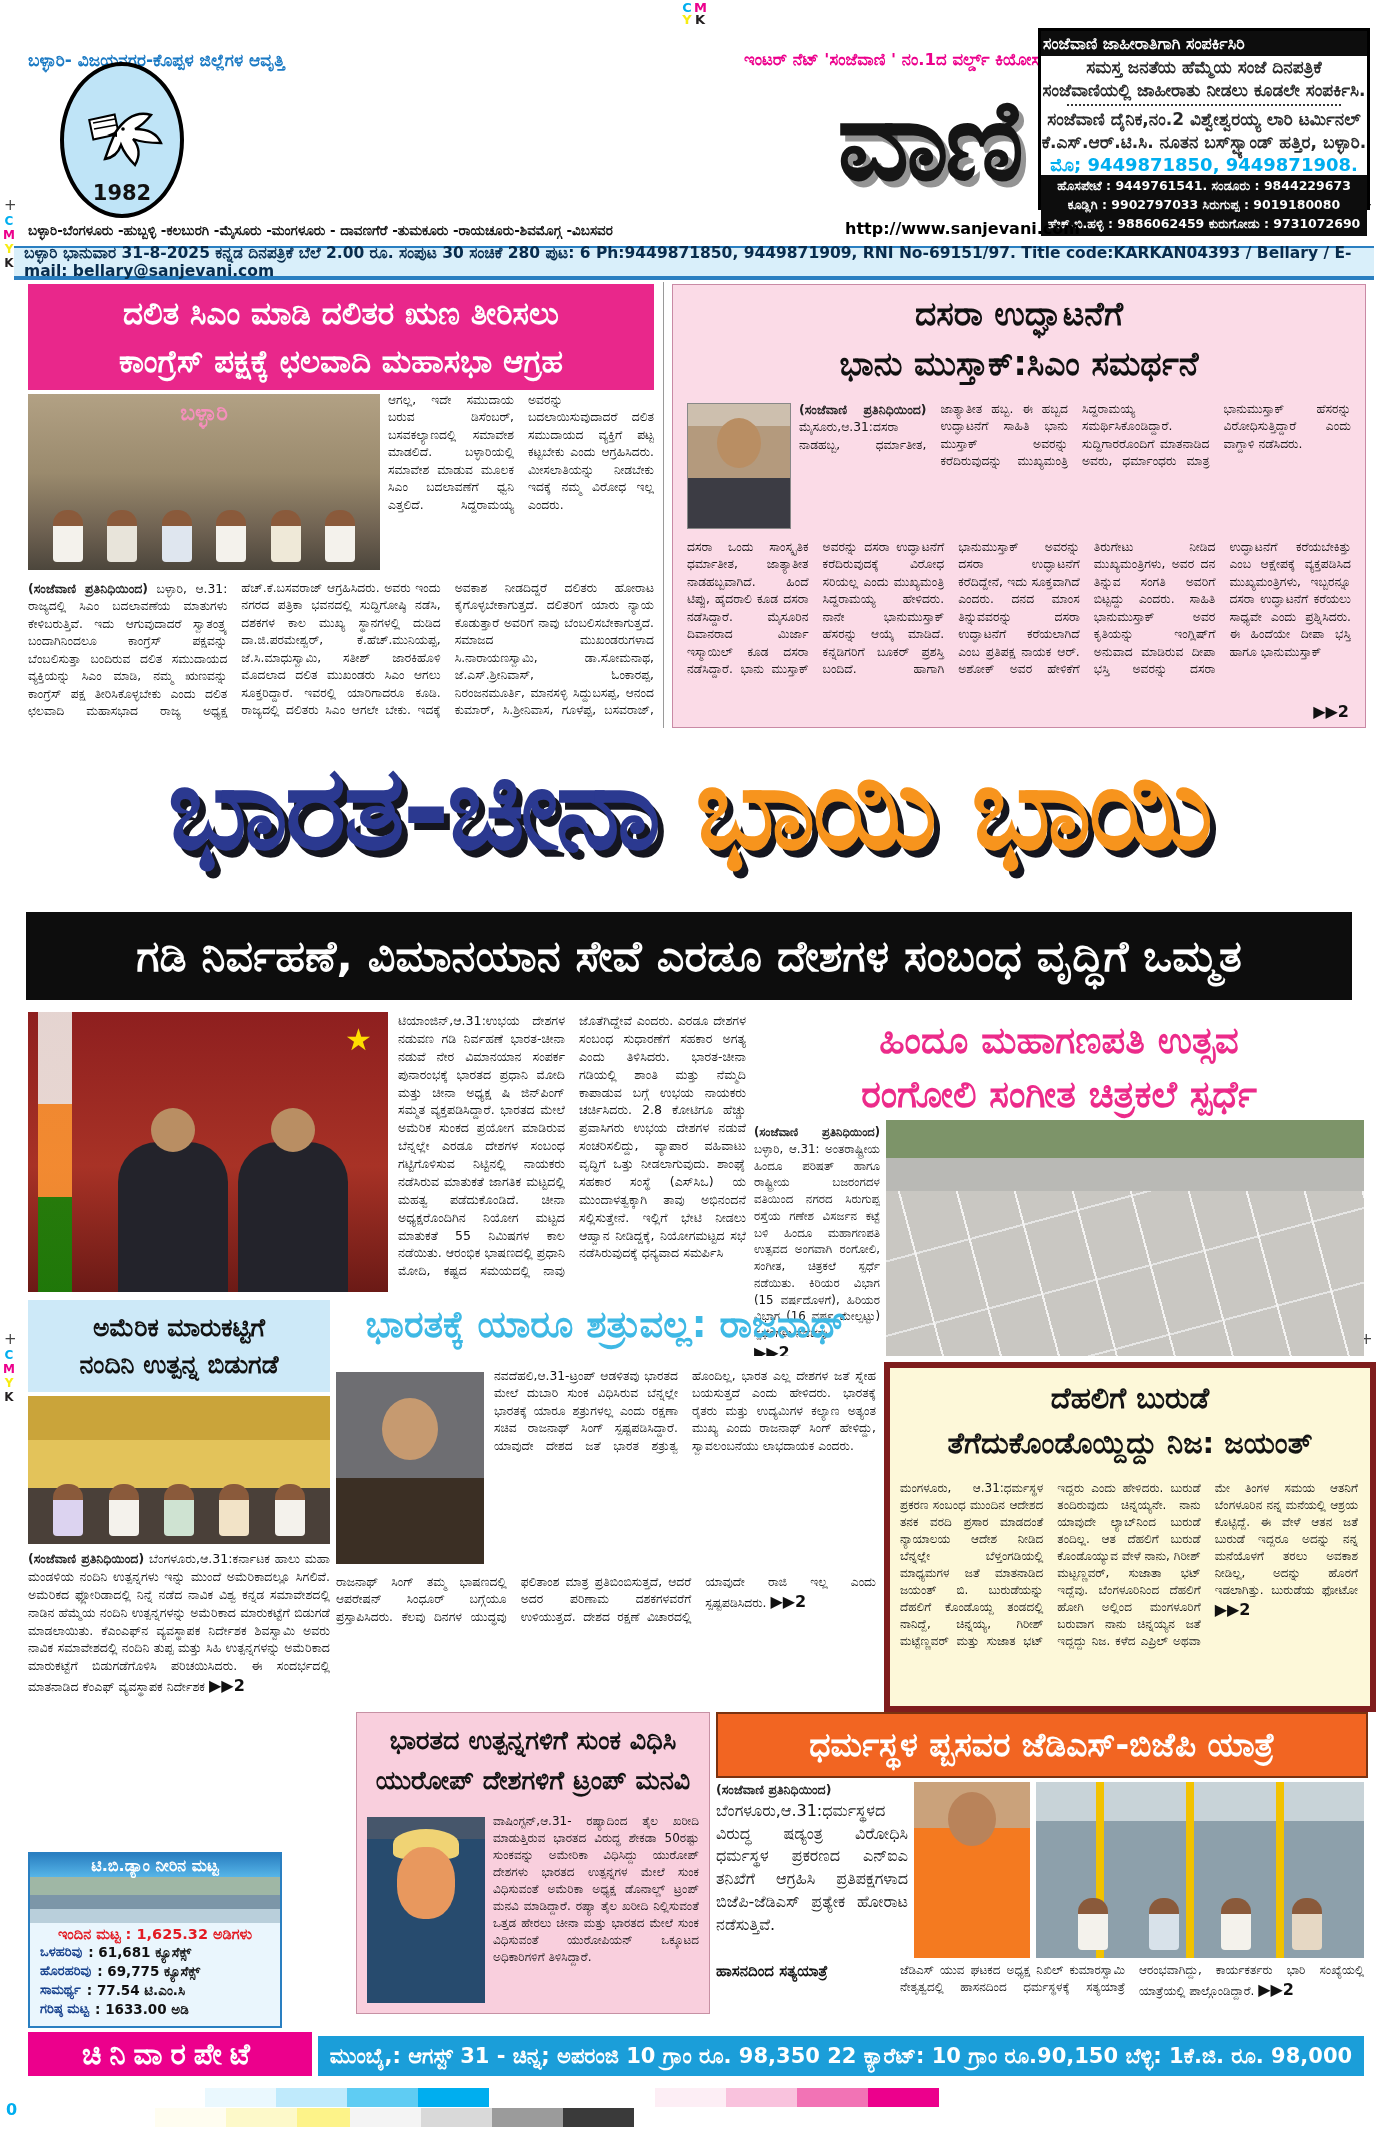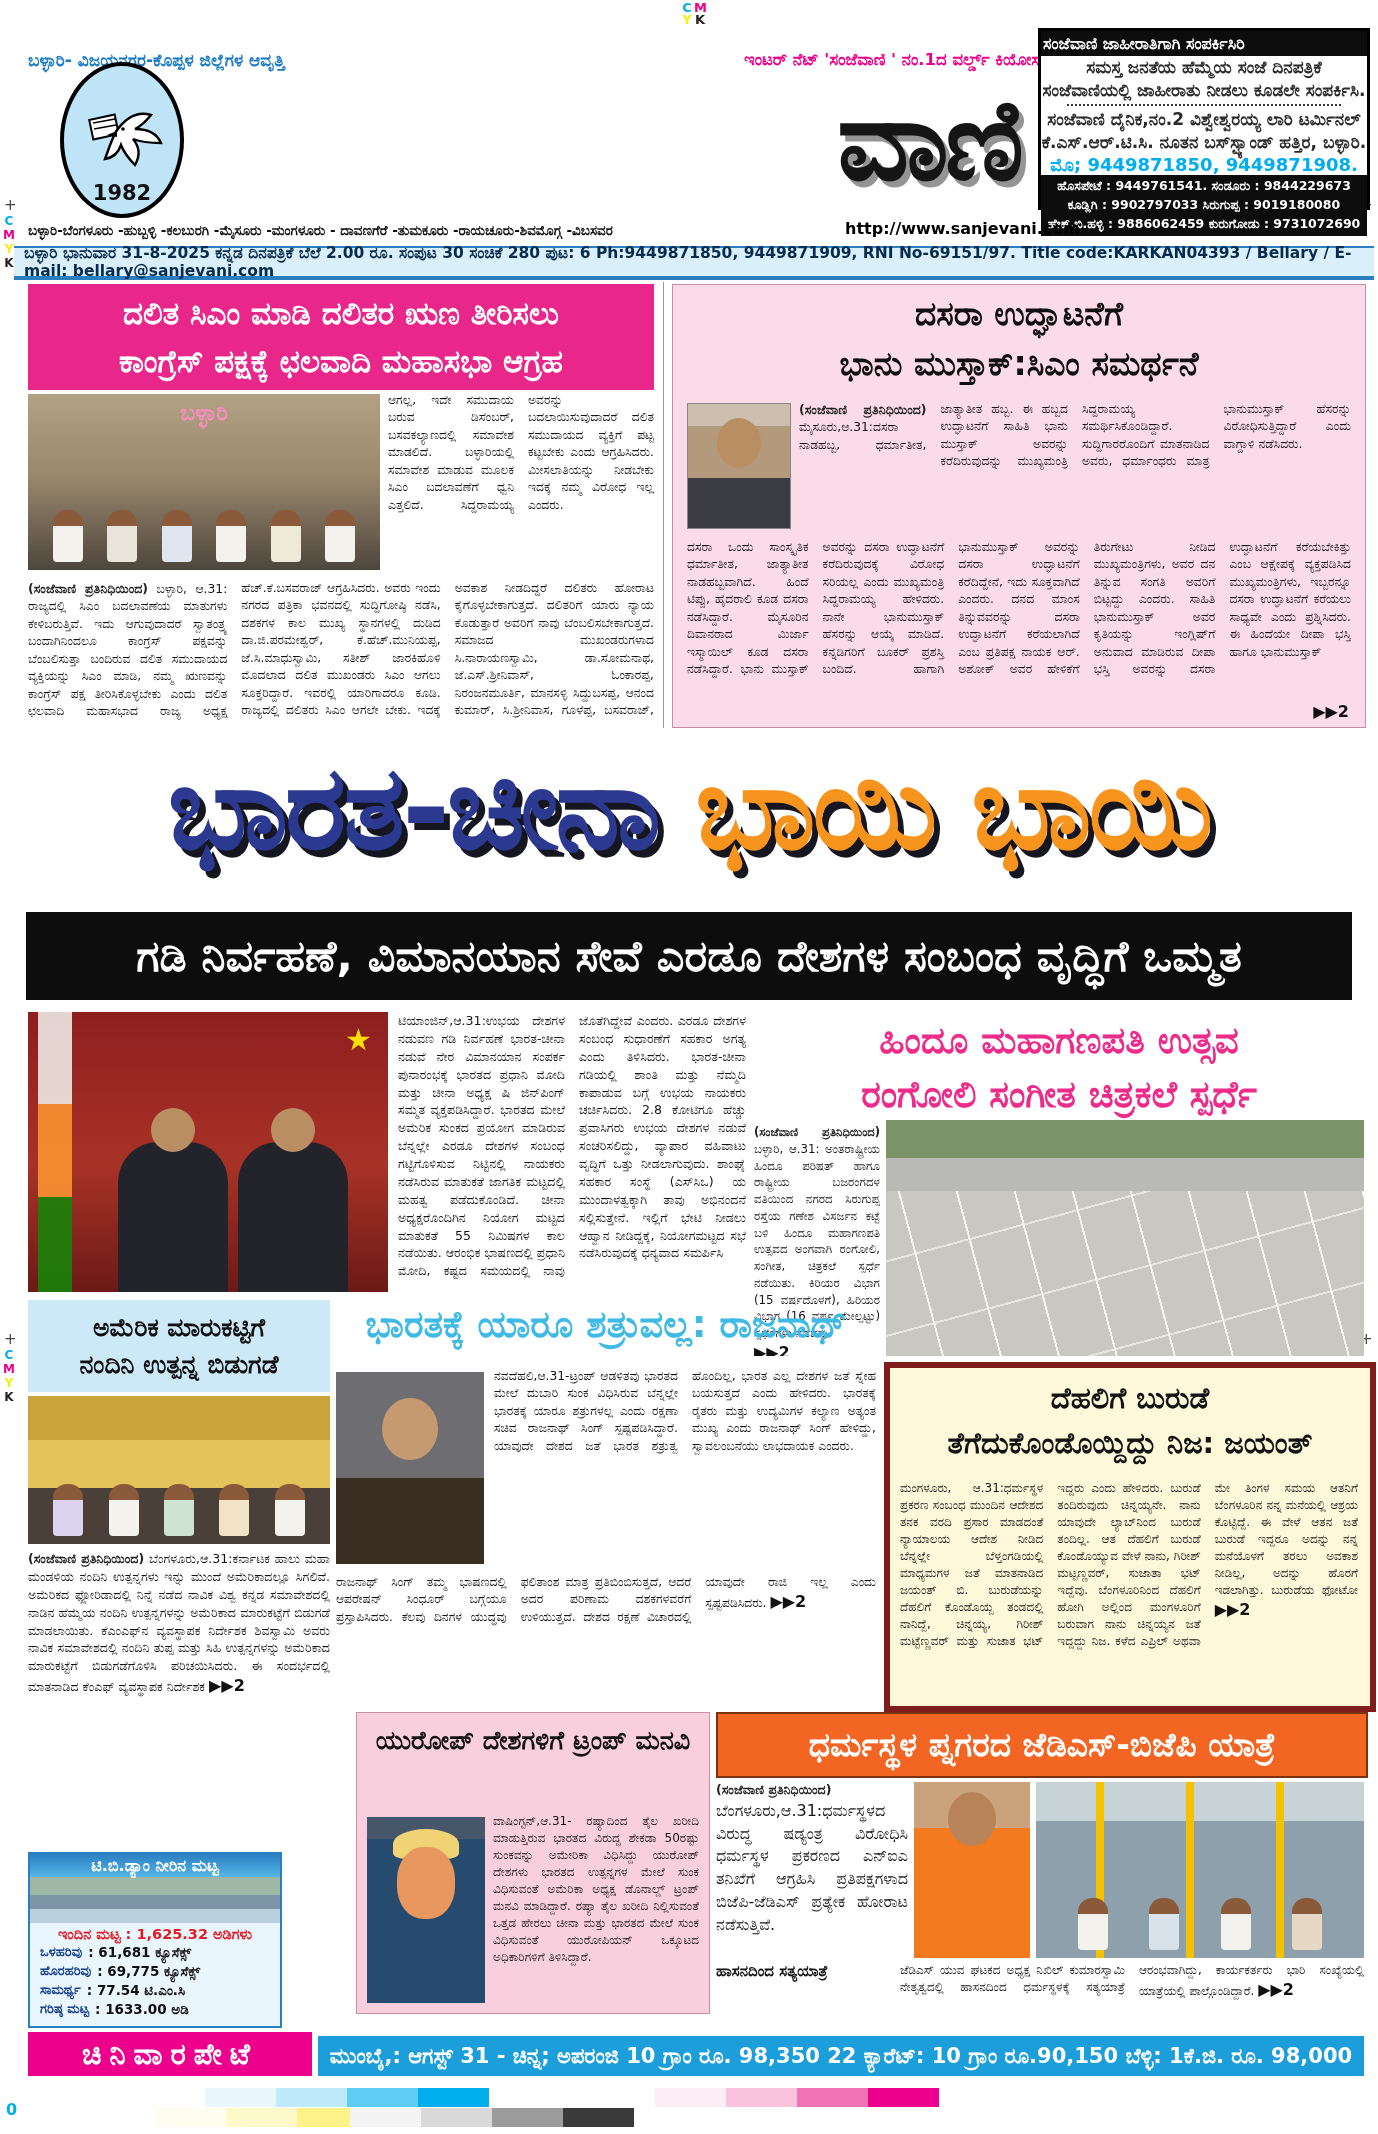--- a/index.html
+++ b/index.html
@@ -319,41 +319,42 @@
     <span class="face" style="top:26px;width:56px;height:62px;background:#c69a70;"></span>
   </div>
   <div class="abs txt cols2 raj-right">ನವದೆಹಲಿ,ಆ.31-ಟ್ರಂಪ್ ಆಡಳಿತವು ಭಾರತದ ಮೇಲೆ ದುಬಾರಿ ಸುಂಕ ವಿಧಿಸಿರುವ ಬೆನ್ನಲ್ಲೇ ಭಾರತಕ್ಕೆ ಯಾರೂ ಶತ್ರುಗಳಲ್ಲ ಎಂದು ರಕ್ಷಣಾ ಸಚಿವ ರಾಜನಾಥ್ ಸಿಂಗ್ ಸ್ಪಷ್ಟಪಡಿಸಿದ್ದಾರೆ. ಯಾವುದೇ ದೇಶದ ಜತೆ ಭಾರತ ಶತ್ರುತ್ವ ಹೊಂದಿಲ್ಲ, ಭಾರತ ಎಲ್ಲ ದೇಶಗಳ ಜತೆ ಸ್ನೇಹ ಬಯಸುತ್ತದೆ ಎಂದು ಹೇಳಿದರು. ಭಾರತಕ್ಕೆ ರೈತರು ಮತ್ತು ಉದ್ಯಮಿಗಳ ಕಲ್ಯಾಣ ಅತ್ಯಂತ ಮುಖ್ಯ ಎಂದು ರಾಜನಾಥ್ ಸಿಂಗ್ ಹೇಳಿದ್ದು, ಸ್ವಾವಲಂಬನೆಯು ಲಾಭದಾಯಕ ಎಂದರು.</div>
   <div class="abs txt cols3 raj-bottom">
     <span style="font-size:12.3px;">ರಾಜನಾಥ್ ಸಿಂಗ್ ತಮ್ಮ ಭಾಷಣದಲ್ಲಿ ಆಪರೇಷನ್ ಸಿಂಧೂರ್ ಬಗ್ಗೆಯೂ ಪ್ರಸ್ತಾಪಿಸಿದರು. ಕೆಲವು ದಿನಗಳ ಯುದ್ಧವು ಫಲಿತಾಂಶ ಮಾತ್ರ ಪ್ರತಿಬಿಂಬಿಸುತ್ತದೆ, ಆದರೆ ಅದರ ಪರಿಣಾಮ ದಶಕಗಳವರೆಗೆ ಉಳಿಯುತ್ತದೆ. ದೇಶದ ರಕ್ಷಣೆ ವಿಚಾರದಲ್ಲಿ ಯಾವುದೇ ರಾಜಿ ಇಲ್ಲ ಎಂದು ಸ್ಪಷ್ಟಪಡಿಸಿದರು.</span>
     <span class="more">▶▶2</span>
   </div>
 
   <div class="abs trump-box">
     <div class="h-trump">
+      <div>ಭಾರತದ ಉತ್ಪನ್ನಗಳಿಗೆ ಸುಂಕ ವಿಧಿಸಿ</div>
       <div>ಯುರೋಪ್ ದೇಶಗಳಿಗೆ ಟ್ರಂಪ್ ಮನವಿ</div>
     </div>
     <div class="ph-trump">
       <span class="trump-hair"></span>
       <span class="trump-face"></span>
     </div>
     <div class="trump-body txt">ವಾಷಿಂಗ್ಟನ್,ಆ.31- ರಷ್ಯಾದಿಂದ ತೈಲ ಖರೀದಿ ಮಾಡುತ್ತಿರುವ ಭಾರತದ ವಿರುದ್ಧ ಶೇಕಡಾ 50ರಷ್ಟು ಸುಂಕವನ್ನು ಅಮೇರಿಕಾ ವಿಧಿಸಿದ್ದು ಯುರೋಪ್ ದೇಶಗಳು ಭಾರತದ ಉತ್ಪನ್ನಗಳ ಮೇಲೆ ಸುಂಕ ವಿಧಿಸುವಂತೆ ಅಮೆರಿಕಾ ಅಧ್ಯಕ್ಷ ಡೊನಾಲ್ಡ್ ಟ್ರಂಪ್ ಮನವಿ ಮಾಡಿದ್ದಾರೆ. ರಷ್ಯಾ ತೈಲ ಖರೀದಿ ನಿಲ್ಲಿಸುವಂತೆ ಒತ್ತಡ ಹೇರಲು ಚೀನಾ ಮತ್ತು ಭಾರತದ ಮೇಲೆ ಸುಂಕ ವಿಧಿಸುವಂತೆ ಯುರೋಪಿಯನ್ ಒಕ್ಕೂಟದ ಅಧಿಕಾರಿಗಳಿಗೆ ತಿಳಿಸಿದ್ದಾರೆ.</div>
   </div>
 
   <div class="abs jay-box">
     <div class="h-jay">
       <div>ದೆಹಲಿಗೆ ಬುರುಡೆ</div>
       <div>ತೆಗೆದುಕೊಂಡೊಯ್ದಿದ್ದು ನಿಜ: ಜಯಂತ್</div>
     </div>
     <div class="jay-body txt cols3">
       <span style="font-size:12px;">ಮಂಗಳೂರು, ಆ.31:ಧರ್ಮಸ್ಥಳ ಪ್ರಕರಣ ಸಂಬಂಧ ಮುಂದಿನ ಆದೇಶದ ತನಕ ವರದಿ ಪ್ರಸಾರ ಮಾಡದಂತೆ ನ್ಯಾಯಾಲಯ ಆದೇಶ ನೀಡಿದ ಬೆನ್ನಲ್ಲೇ ಬೆಳ್ತಂಗಡಿಯಲ್ಲಿ ಮಾಧ್ಯಮಗಳ ಜತೆ ಮಾತನಾಡಿದ ಜಯಂತ್ ಬಿ. ಬುರುಡೆಯನ್ನು ದೆಹಲಿಗೆ ಕೊಂಡೊಯ್ದ ತಂಡದಲ್ಲಿ ನಾನಿದ್ದೆ, ಚಿನ್ನಯ್ಯ, ಗಿರೀಶ್ ಮಟ್ಟೆಣ್ಣವರ್ ಮತ್ತು ಸುಜಾತ ಭಟ್ ಇದ್ದರು ಎಂದು ಹೇಳಿದರು. ಬುರುಡೆ ತಂದಿರುವುದು ಚಿನ್ನಯ್ಯನೇ. ನಾನು ಯಾವುದೇ ಲ್ಯಾಬ್‌ನಿಂದ ಬುರುಡೆ ತಂದಿಲ್ಲ. ಆತ ದೆಹಲಿಗೆ ಬುರುಡೆ ಕೊಂಡೊಯ್ಯುವ ವೇಳೆ ನಾನು, ಗಿರೀಶ್ ಮಟ್ಟಣ್ಣವರ್, ಸುಜಾತಾ ಭಟ್ ಇದ್ದೆವು. ಬೆಂಗಳೂರಿನಿಂದ ದೆಹಲಿಗೆ ಹೋಗಿ ಅಲ್ಲಿಂದ ಮಂಗಳೂರಿಗೆ ಬರುವಾಗ ನಾನು ಚಿನ್ನಯ್ಯನ ಜತೆ ಇದ್ದದ್ದು ನಿಜ. ಕಳೆದ ಎಪ್ರಿಲ್ ಅಥವಾ ಮೇ ತಿಂಗಳ ಸಮಯ ಆತನಿಗೆ ಬೆಂಗಳೂರಿನ ನನ್ನ ಮನೆಯಲ್ಲಿ ಆಶ್ರಯ ಕೊಟ್ಟಿದ್ದೆ. ಈ ವೇಳೆ ಆತನ ಜತೆ ಬುರುಡೆ ಇದ್ದರೂ ಅದನ್ನು ನನ್ನ ಮನೆಯೊಳಗೆ ತರಲು ಅವಕಾಶ ನೀಡಿಲ್ಲ, ಅದನ್ನು ಹೊರಗೆ ಇಡಲಾಗಿತ್ತು. ಬುರುಡೆಯ ಫೋಟೋ</span>
       <span class="more">▶▶2</span>
     </div>
   </div>
 
-  <div class="abs h-dharma">ಧರ್ಮಸ್ಥಳ ಪ್ನಗರದ ಜೆಡಿಎಸ್-ಬಿಜೆಪಿ ಯಾತ್ರೆ</div>
+  <div class="abs h-dharma">ಧರ್ಮಸ್ಥಳ ಪ್ಬಸವರ ಜೆಡಿಎಸ್-ಬಿಜೆಪಿ ಯಾತ್ರೆ</div>
   <div class="abs byline dh-byline">(ಸಂಜೆವಾಣಿ ಪ್ರತಿನಿಧಿಯಿಂದ)</div>
   <div class="abs txt dh-body1">ಬೆಂಗಳೂರು,ಆ.31:ಧರ್ಮಸ್ಥಳದ ವಿರುದ್ಧ ಷಡ್ಯಂತ್ರ ವಿರೋಧಿಸಿ ಧರ್ಮಸ್ಥಳ ಪ್ರಕರಣದ ಎನ್‌ಐಎ ತನಿಖೆಗೆ ಆಗ್ರಹಿಸಿ ಪ್ರತಿಪಕ್ಷಗಳಾದ ಬಿಜೆಪಿ-ಜೆಡಿಎಸ್ ಪ್ರತ್ಯೇಕ ಹೋರಾಟ ನಡೆಸುತ್ತಿವೆ.</div>
   <div class="photo ph-saffron">
     <span class="face" style="top:10px;width:48px;height:54px;background:#b9835a;"></span>
   </div>
   <div class="photo ph-bus">
     <span class="pole" style="left:60px;"></span>
     <span class="pole" style="left:150px;"></span>
     <span class="pole" style="left:240px;"></span>
     <div class="persons">

